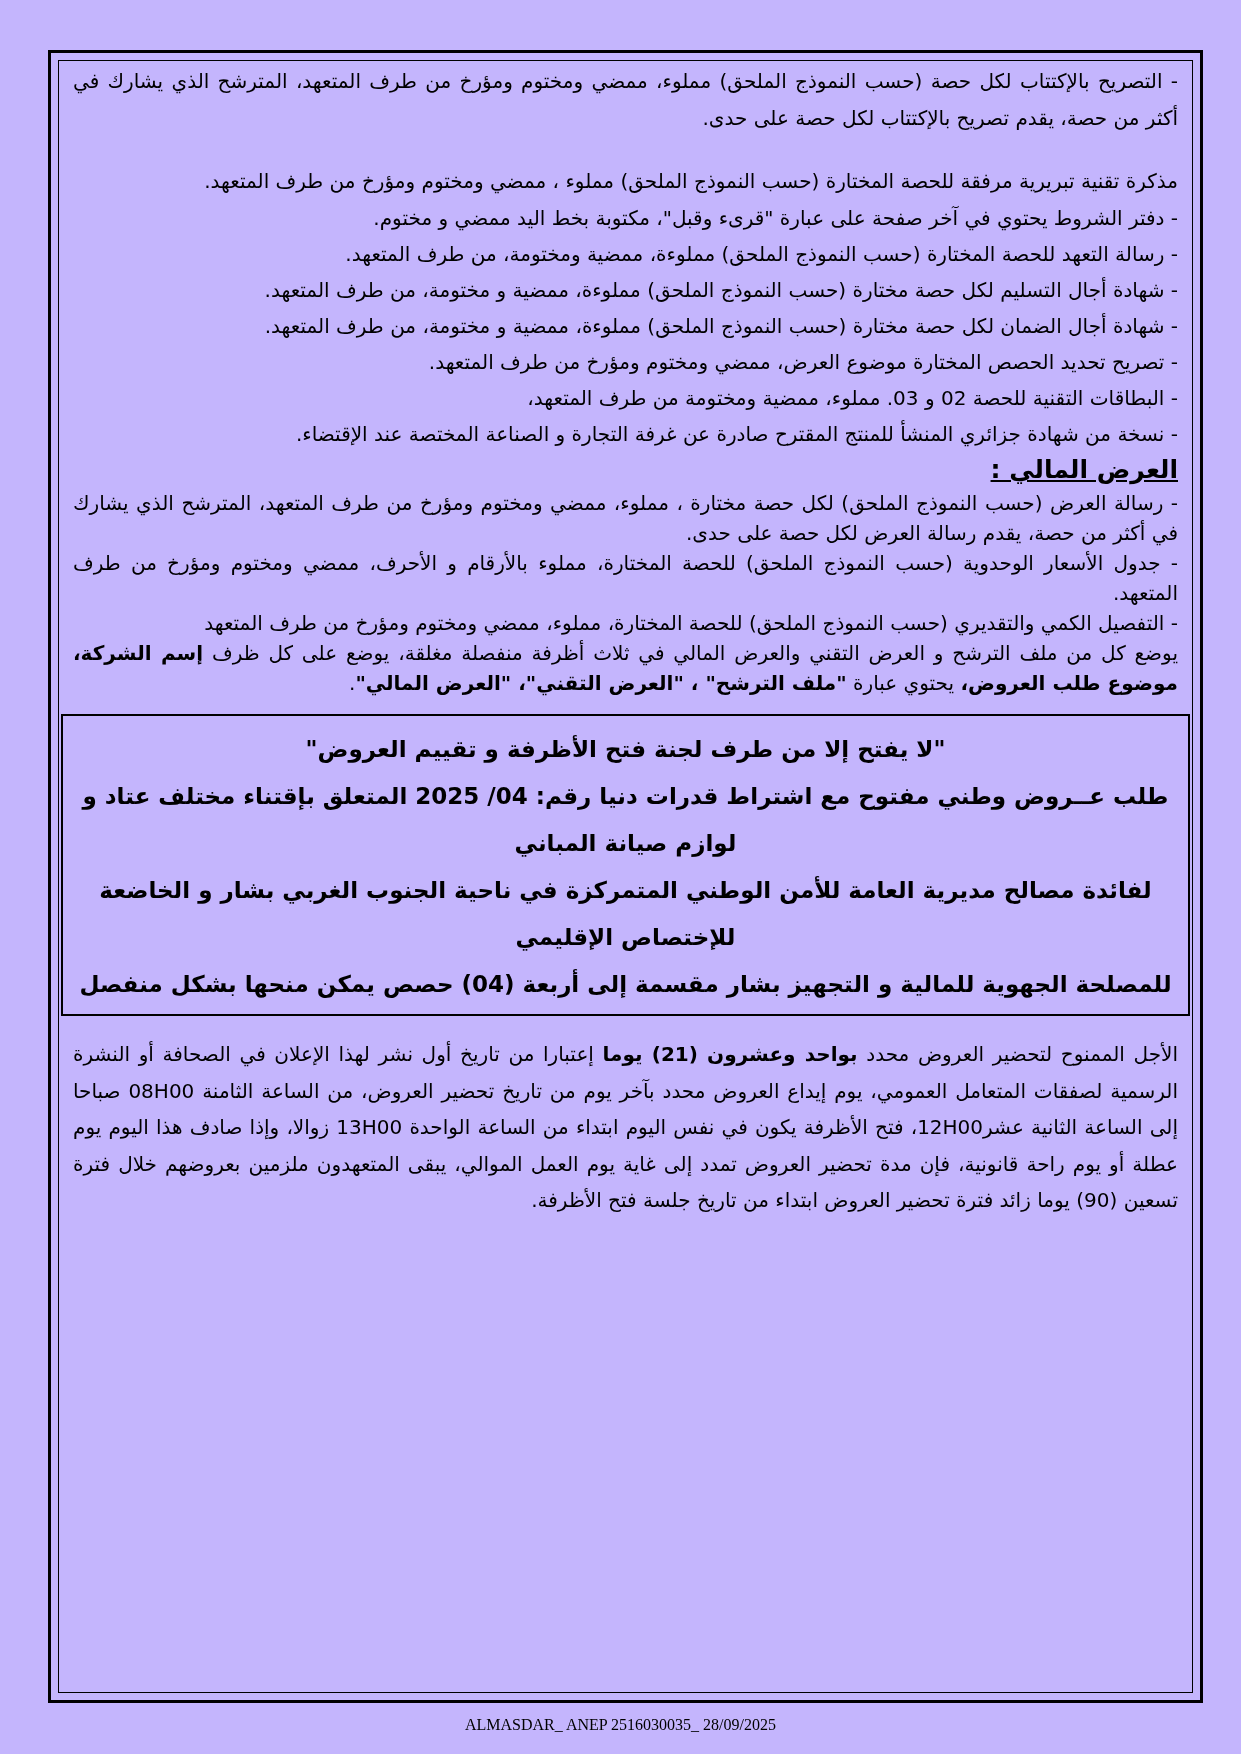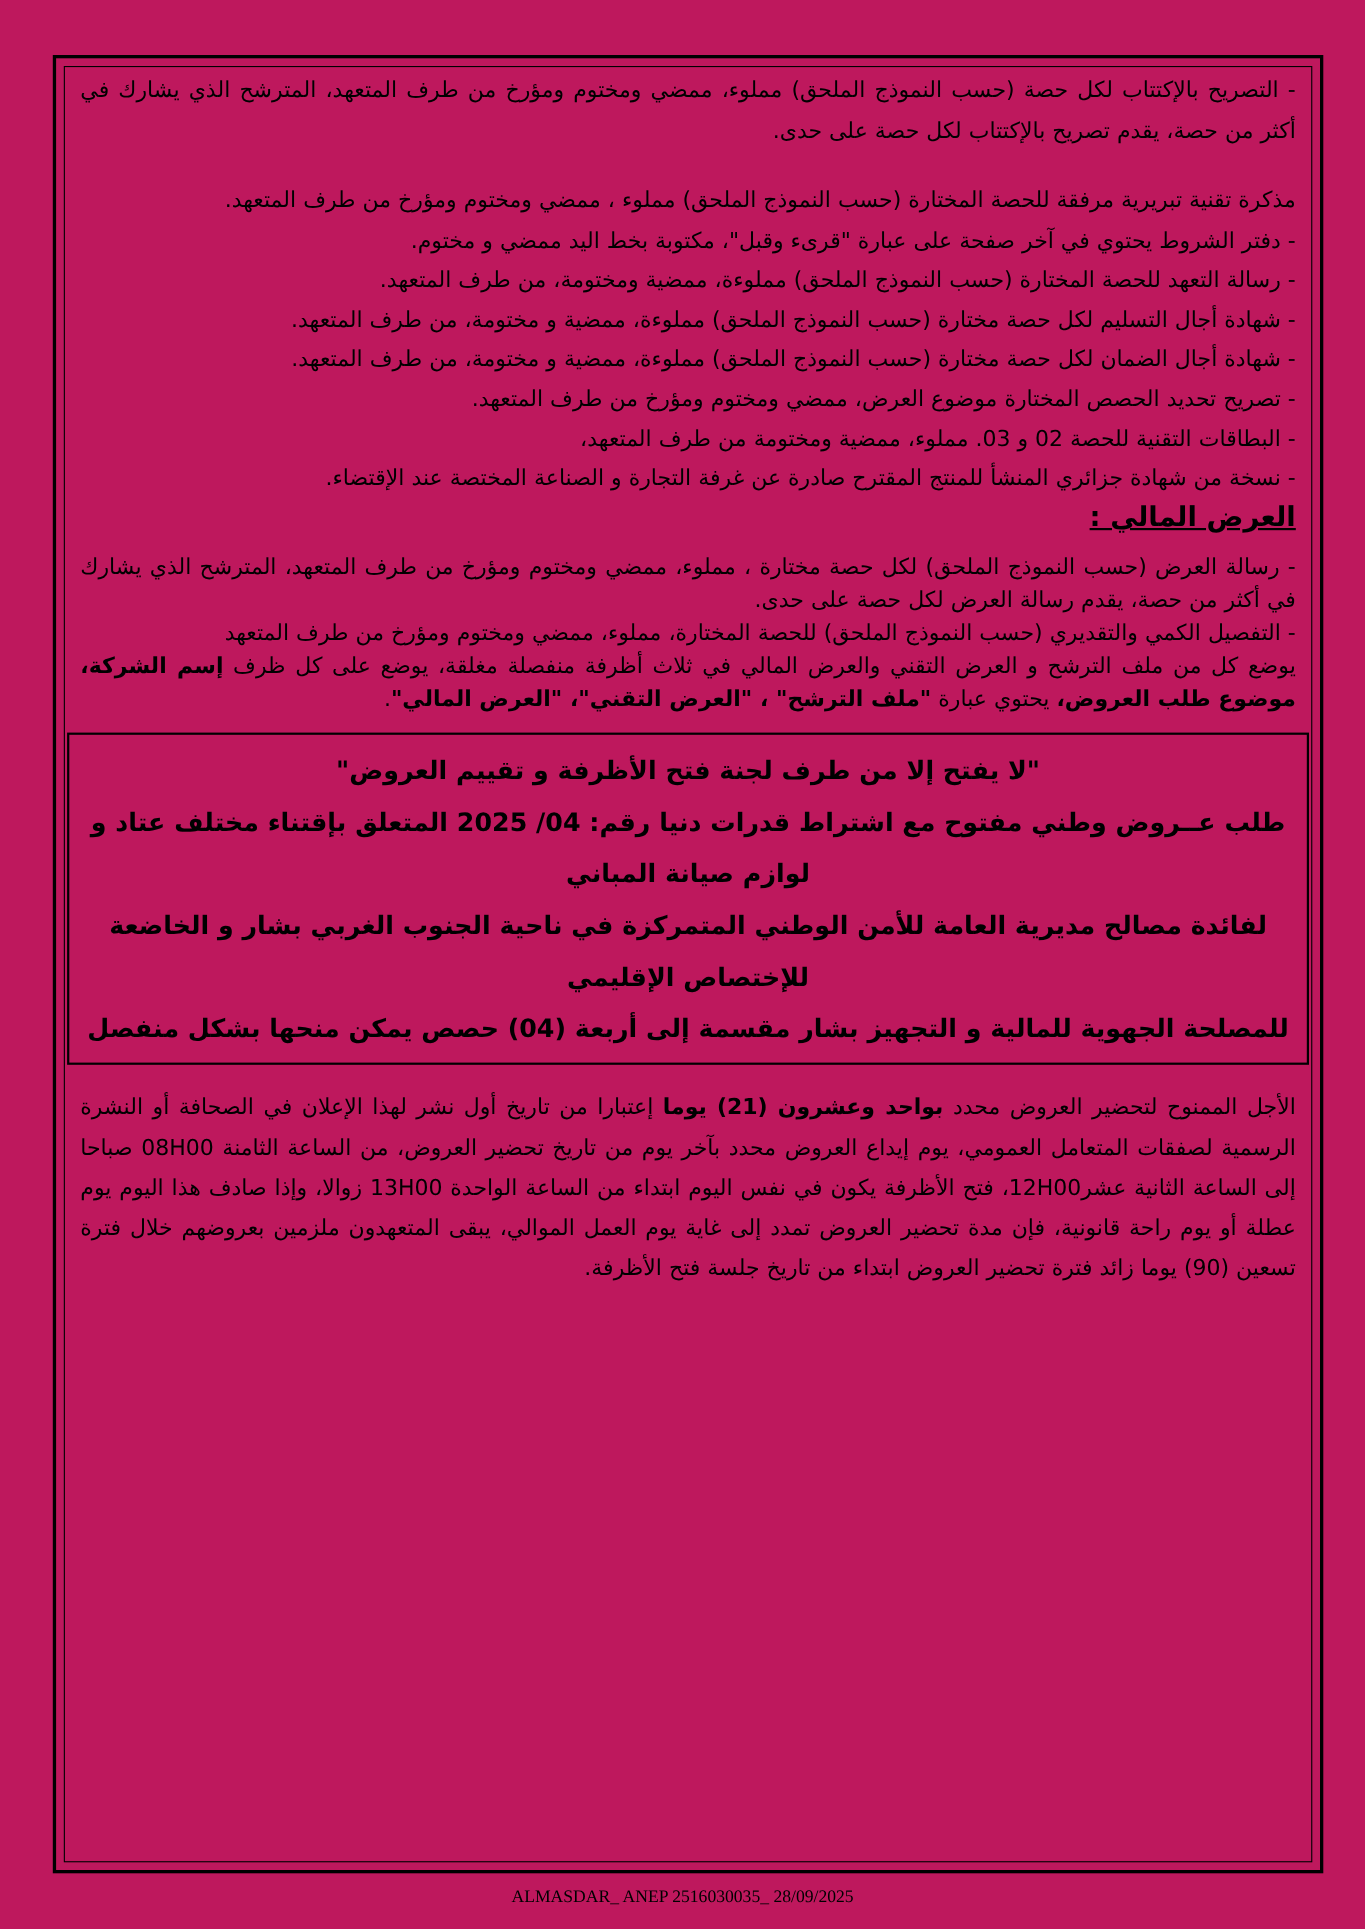--- a/index.html
+++ b/index.html
@@ -1,19 +1,19 @@
 <!DOCTYPE html>
 <html><head>
 <meta charset="utf-8">
 <style>
   html,body{margin:0;padding:0;background:#e8e8e8;}
   .page{
     position:relative;
     width:1241px;height:1754px;
-    background:#be185d;
+    background:#c4b5fd;
     font-family:"DejaVu Sans",sans-serif;
     color:#000;
     margin:0 auto;
     overflow:hidden;
   }
   .frame-outer{
     position:absolute;left:48px;top:50px;
     width:1149px;height:1647px;
     border:3px solid #000;
   }
@@ -36,21 +36,21 @@
   .list p{line-height:36px;}
   .fin-heading{
     font-weight:bold;
     text-decoration:underline;
     text-align:right;
     font-size:25px;
     line-height:36px;
     margin:0;
   }
   .fin{line-height:30px;}
-  .fin-block{margin-top:12px;}
+  .fin-block{}
   .b{font-weight:bold;}
   .notice-box{
     border:2px solid #000;
     margin:16px -12px 0 -12px;
     padding:10px 10px 6px 10px;
     text-align:center;
   }
   .notice-box p{
     font-weight:bold;
     font-size:23px;
@@ -89,20 +89,21 @@
           <p>- شهادة أجال الضمان لكل حصة مختارة (حسب النموذج الملحق) مملوءة، ممضية و مختومة، من طرف المتعهد.</p>
           <p>- تصريح تحديد الحصص المختارة موضوع العرض، ممضي ومختوم ومؤرخ من طرف المتعهد.</p>
           <p>- البطاقات التقنية للحصة 02 و 03. مملوء، ممضية ومختومة من طرف المتعهد،</p>
           <p>- نسخة من شهادة جزائري المنشأ للمنتج المقترح صادرة عن غرفة التجارة و الصناعة المختصة عند الإقتضاء.</p>
         </div>
 
         <p class="fin-heading">العرض المالي :</p>
 
         <div class="fin-block">
           <p class="j fin">- رسالة العرض (حسب  النموذج الملحق) لكل حصة مختارة ، مملوء، ممضي ومختوم ومؤرخ من طرف المتعهد، المترشح الذي يشارك في أكثر من حصة، يقدم رسالة العرض لكل حصة على حدى.</p>
+          <p class="j fin">- جدول الأسعار الوحدوية (حسب النموذج الملحق) للحصة المختارة، مملوء بالأرقام و الأحرف، ممضي ومختوم ومؤرخ من طرف المتعهد.</p>
           <p class="fin">- التفصيل الكمي والتقديري (حسب النموذج الملحق) للحصة المختارة، مملوء، ممضي ومختوم ومؤرخ من طرف المتعهد</p>
         </div>
 
         <p class="j fin"><span>يوضع  كل من ملف الترشح و العرض التقني والعرض المالي في ثلاث أظرفة منفصلة مغلقة، يوضع على كل ظرف </span><span class="b">إسم الشركة، موضوع طلب العروض،</span><span> يحتوي عبارة  </span><span class="b">"ملف الترشح" ، "العرض التقني"، "العرض المالي"</span><span>.</span></p>
 
 
         <div class="notice-box">
           <p>"لا يفتح إلا من طرف لجنة فتح الأظرفة و تقييم العروض"</p>
           <p>طلب عــروض وطني مفتوح مع اشتراط قدرات دنيا رقم: 04/ 2025  المتعلق بإقتناء مختلف عتاد و لوازم صيانة المباني</p>
           <p>لفائدة مصالح مديرية العامة للأمن الوطني المتمركزة في ناحية الجنوب الغربي بشار و الخاضعة للإختصاص الإقليمي</p>

